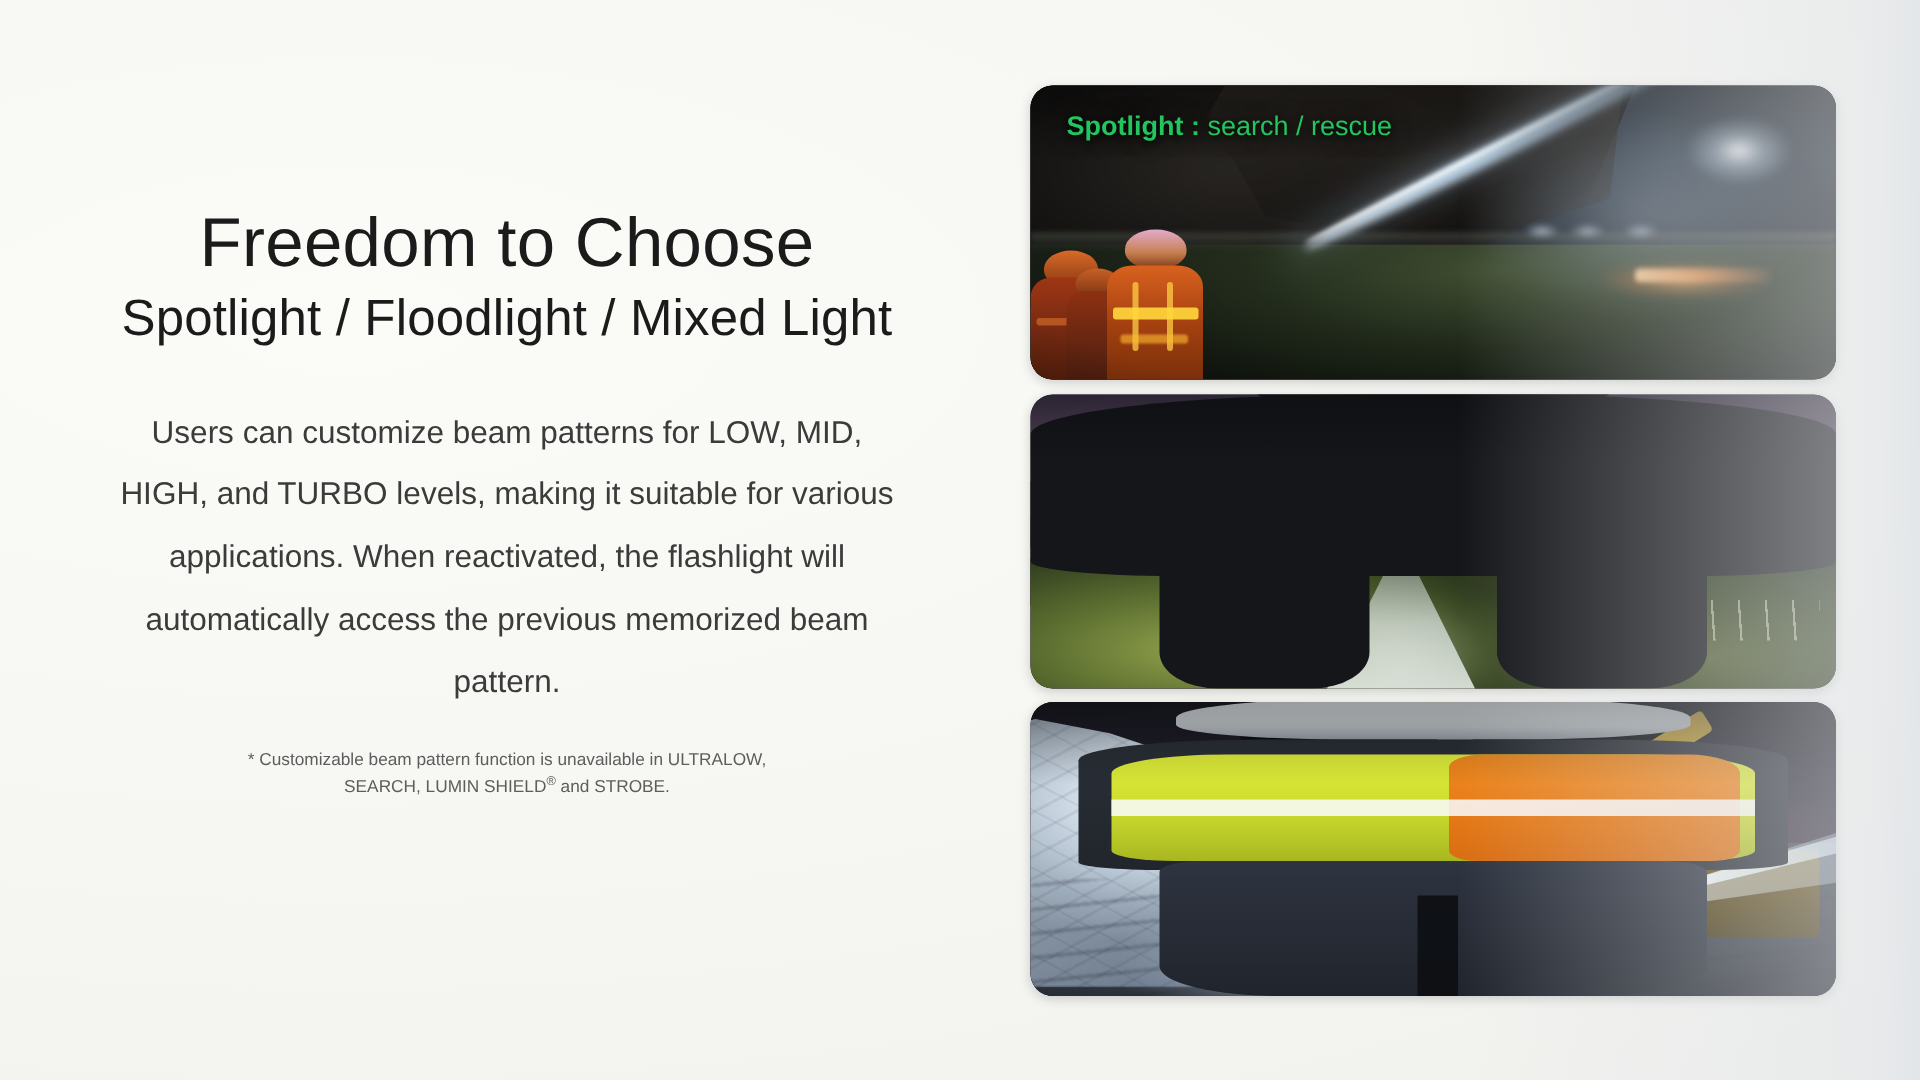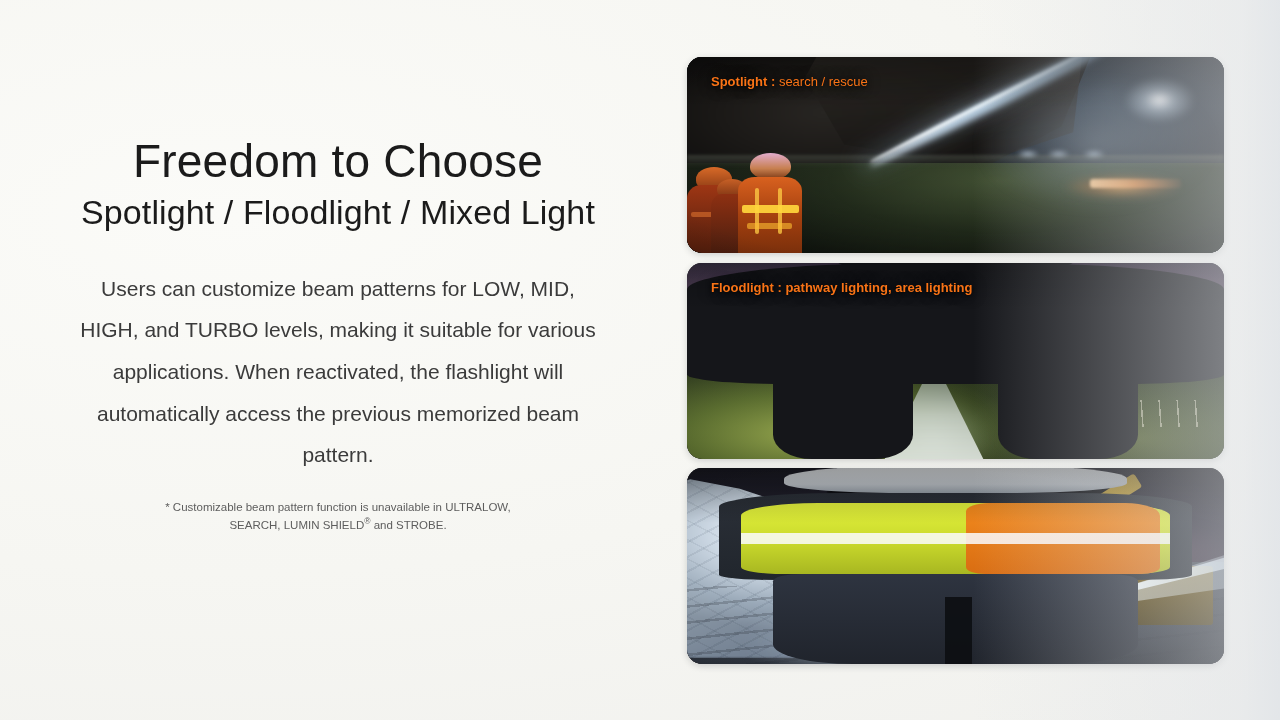--- a/index.html
+++ b/index.html
@@ -112,22 +112,22 @@
     overflow: hidden;
     box-shadow: 0 2px 7px rgba(40,44,52,0.20);
     background: #0a0a0c;
   }
 
   .card-caption {
     position: absolute;
     left: 24px;
     top: 17px;
     z-index: 30;
-    font-size: 13px;
-    color: #f97316;
+    font-size: 18px;
+    color: #22c55e;
     white-space: nowrap;
     text-shadow: 0 1px 4px rgba(0,0,0,0.85), 0 0 14px rgba(0,0,0,0.55);
   }
   .card-caption .mode { font-weight: 700; }
   .card-caption .sep  { font-weight: 700; }
   .card-caption .use  { font-weight: 400; }
   .card-caption.semi .use { font-weight: 600; }
 
   .scene { position: absolute; inset: 0; overflow: hidden; }
   .layer { position: absolute; }
@@ -564,23 +564,20 @@
         <div class="layer c2-fence2"></div>
         <div class="layer c2-path-glow"></div>
         <div class="layer c2-path"></div>
         <div class="c2-person">
           <div class="h"></div>
           <div class="l1"></div>
           <div class="l2"></div>
           <div class="t"></div>
         </div>
         <div class="layer c2-vignette"></div>
-      </div>
-      <div class="card-caption semi">
-        <span class="mode">Floodlight</span><span class="sep"> : </span><span class="use"> pathway lighting, area lighting</span>
       </div>
     </div>
 
     <div class="card">
       <div class="scene">
         <div class="layer c3-sky"></div>
         <div class="layer c3-skyglow"></div>
         <div class="layer c3-treeline"></div>
         <div class="layer c3-ground"></div>
         <div class="layer c3-mound"></div>

